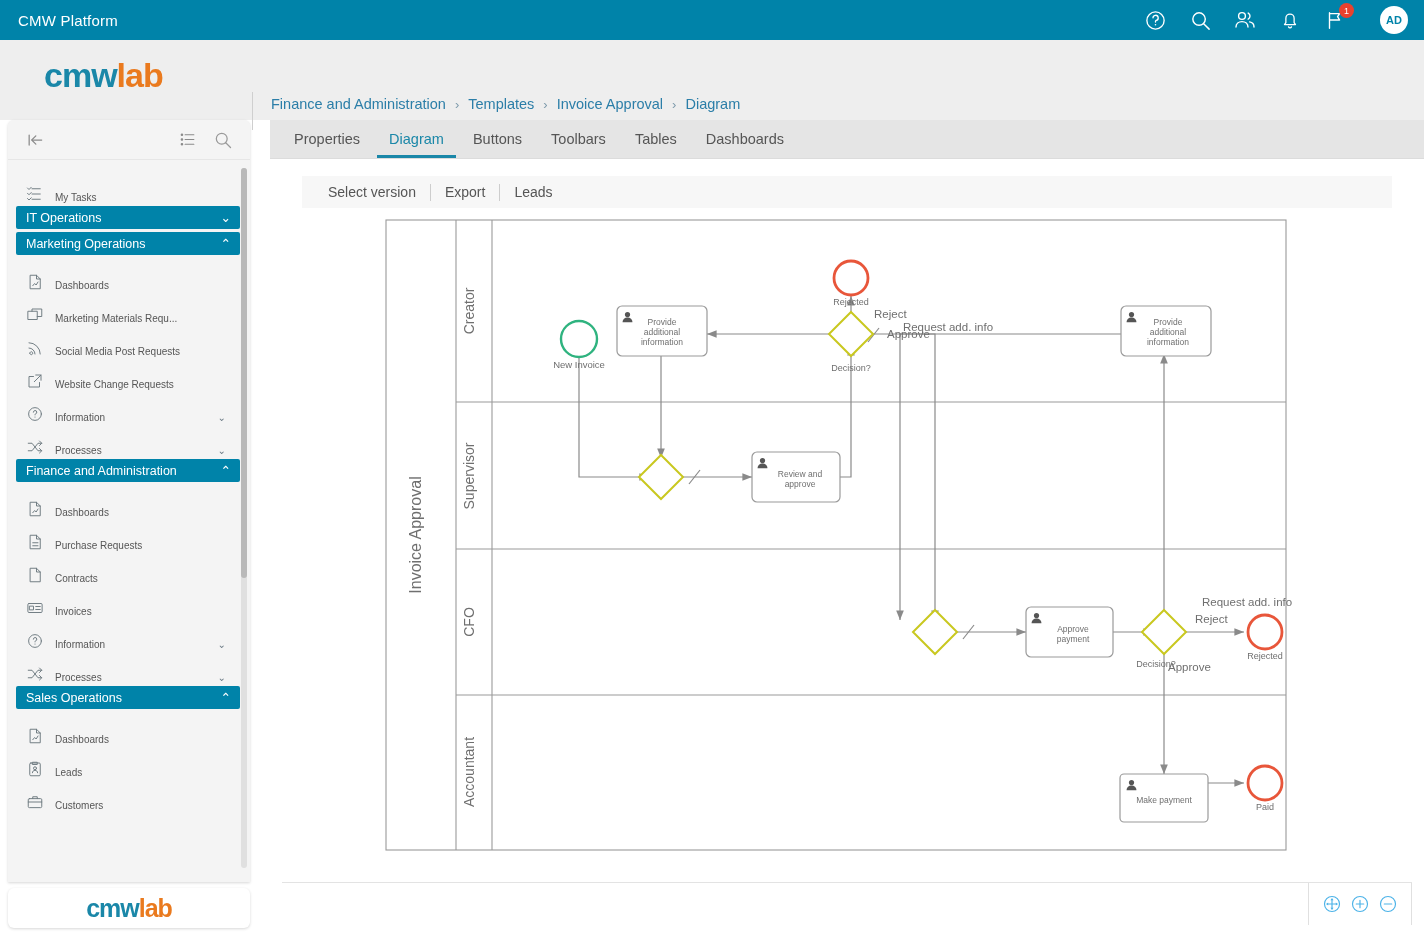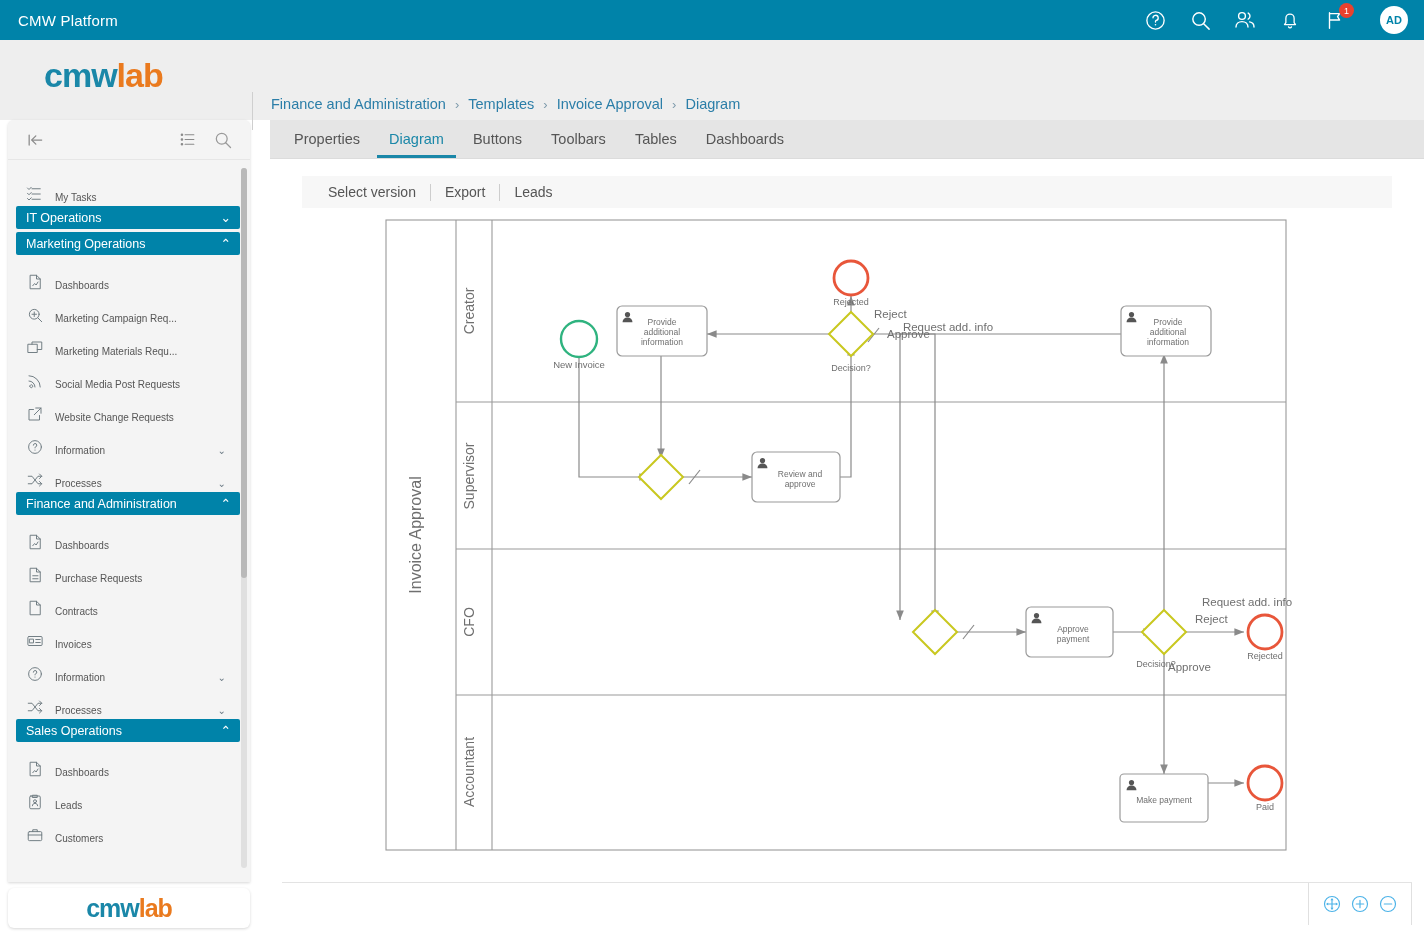--- a/index.html
+++ b/index.html
@@ -280,29 +280,20 @@
               <path d="M6 3h8l5 5v13H6z" fill="none" stroke="#6f7b82" stroke-width="1.3" stroke-linecap="round" stroke-linejoin="round"></path>
               <path d="M14 3v5h5" fill="none" stroke="#6f7b82" stroke-width="1.3" stroke-linecap="round" stroke-linejoin="round"></path>
               <path d="M9 17l2.5-3 2 2 2.5-4" fill="none" stroke="#6f7b82" stroke-width="1.3" stroke-linecap="round" stroke-linejoin="round"></path>
             </svg>
           </span>
           <span class="lbl">Dashboards</span>
         </div>
         <div class="sb-item">
           <span class="ico">
             <svg width="18" height="18" viewBox="0 0 24 24">
-              <circle cx="11" cy="11" r="6.5" fill="none" stroke="#6f7b82" stroke-width="1.3" stroke-linecap="round" stroke-linejoin="round"></circle>
-              <path d="M11 8v6M8 11h6M15.8 15.8 21 21" fill="none" stroke="#6f7b82" stroke-width="1.3" stroke-linecap="round" stroke-linejoin="round"></path>
-            </svg>
-          </span>
-          <span class="lbl">Marketing Campaign Req...</span>
-        </div>
-        <div class="sb-item">
-          <span class="ico">
-            <svg width="18" height="18" viewBox="0 0 24 24">
               <rect x="3" y="7" width="12" height="11" fill="none" stroke="#6f7b82" stroke-width="1.3" stroke-linecap="round" stroke-linejoin="round"></rect>
               <path d="M8 7V4h13v10h-6" fill="none" stroke="#6f7b82" stroke-width="1.3" stroke-linecap="round" stroke-linejoin="round"></path>
             </svg>
           </span>
           <span class="lbl">Marketing Materials Requ...</span>
         </div>
         <div class="sb-item">
           <span class="ico">
             <svg width="18" height="18" viewBox="0 0 24 24">
               <path d="M5 19a2 2 0 1 0 0-.1" fill="none" stroke="#6f7b82" stroke-width="1.3" stroke-linecap="round" stroke-linejoin="round"></path>

